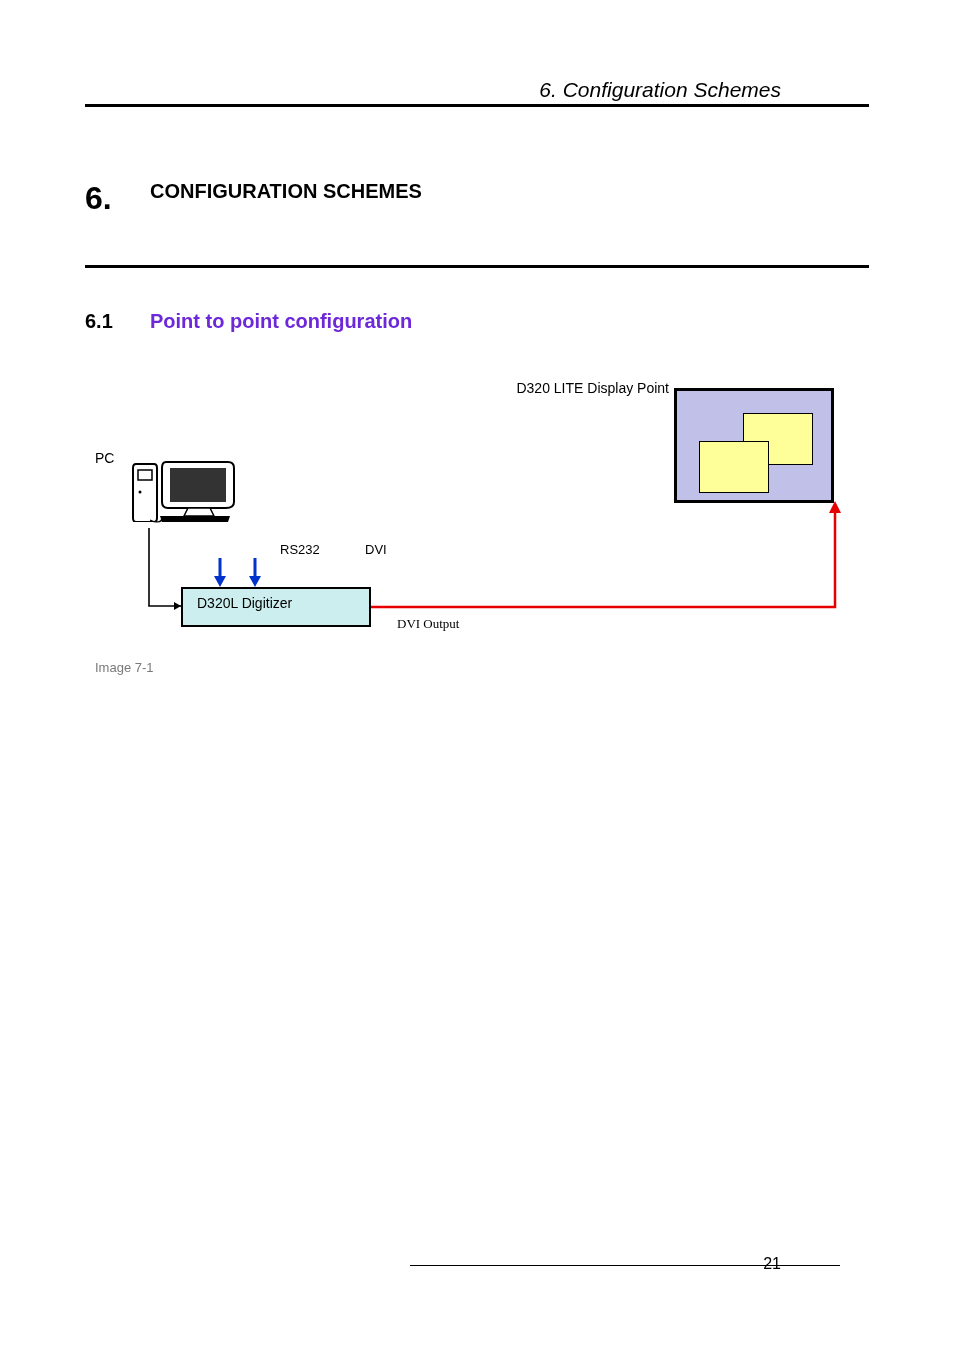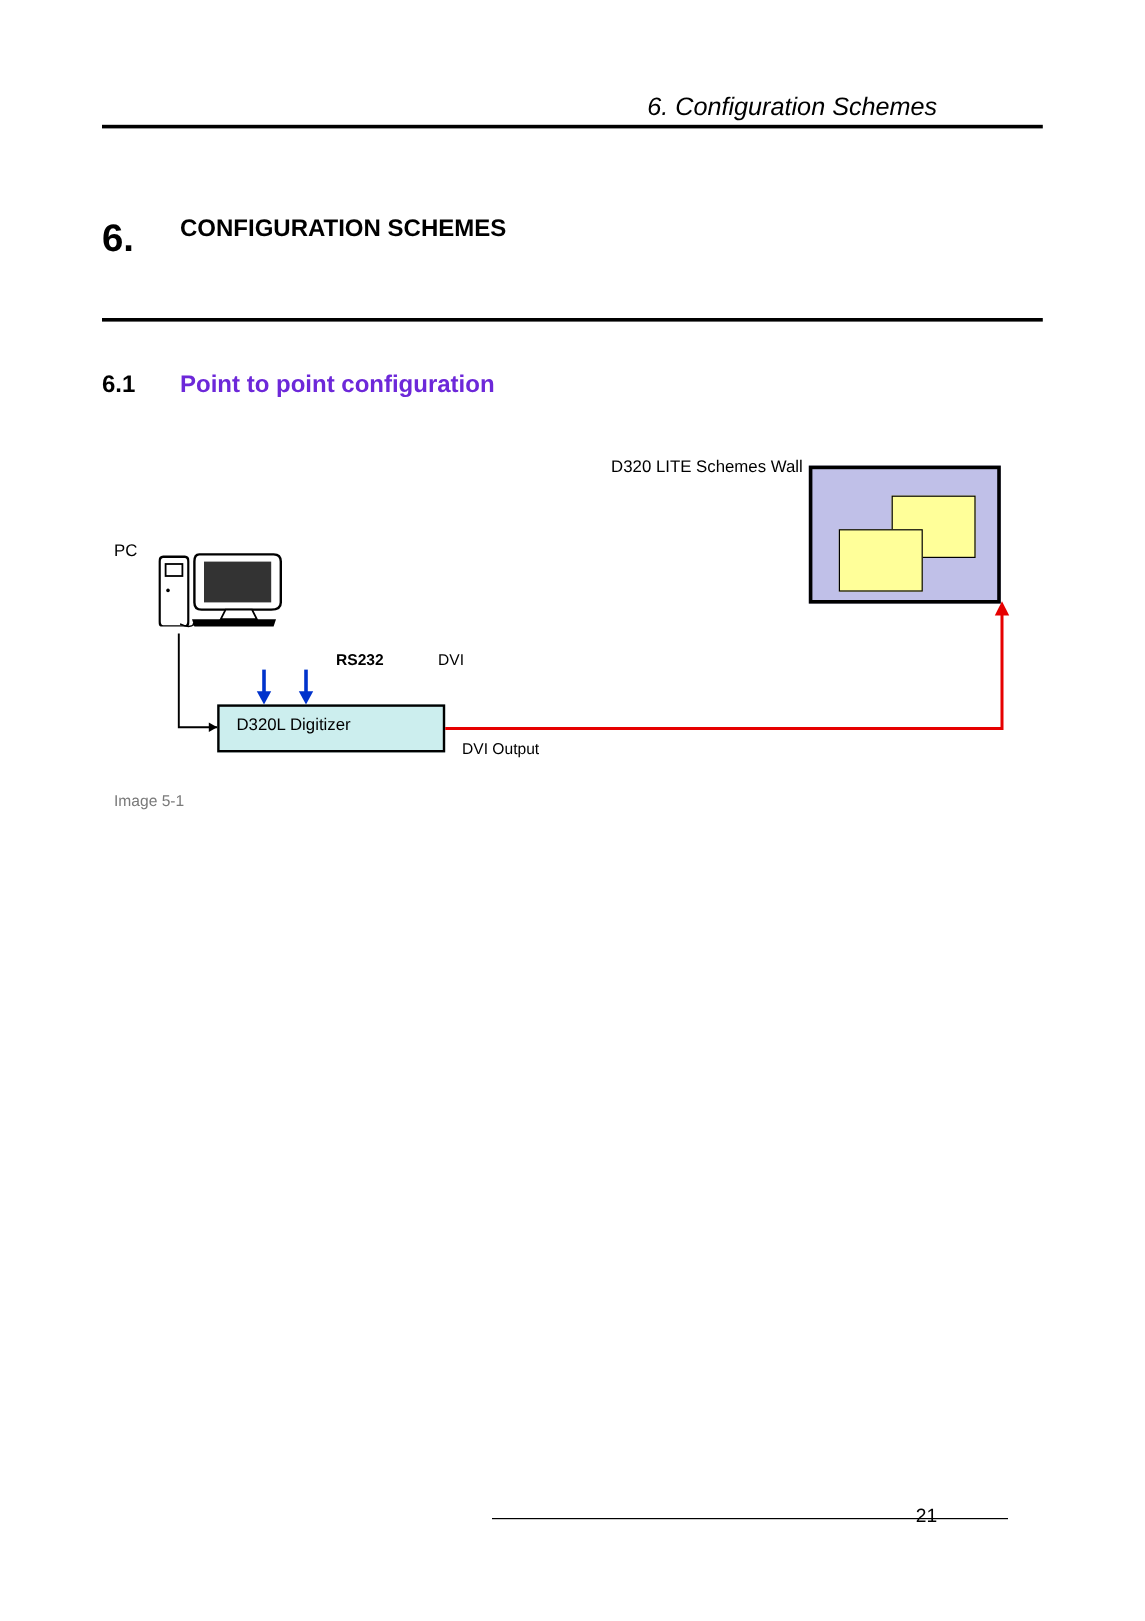--- a/index.html
+++ b/index.html
@@ -34,23 +34,23 @@
   .pc-label { position: absolute; top: 70px; left: 10px; font-size: 14px; color: #000; text-align: right; }
 
   
   .digi-box { position: absolute; top: 207px; left: 96px; width: 190px; height: 40px; background: #cceeee; border: 2px solid #000; }
   .digi-label { position: absolute; top: 215px; left: 112px; font-size: 14px; color: #000; }
 
   
   .conn-svg { position: absolute; top: 0; left: 0; width: 784px; height: 320px; }
 
   
-  .rs232-label { position: absolute; top: 162px; left: 195px; font-size: 13px; color: #000; font-weight: bold; }
+  .rs232-label { position: absolute; top: 162px; left: 195px; font-size: 13px; color: #000; }
   .dvi-label-left { position: absolute; top: 162px; left: 280px; font-size: 13px; color: #000; }
-  .dvi-out-label { position: absolute; top: 236px; left: 300px; font-size: 13px; color: #000; }
+  .dvi-out-label { position: absolute; top: 236px; left: 312px; font-size: 13px; color: #000; font-family: Liberation Serif, serif; }
 
   .img-caption { position: absolute; top: 660px; left: 95px; font-size: 13px; color: #7a7a7a; }
 
   
   .footer-text { position: absolute; bottom: 78px; left: 85px; font-size: 16px; color: #000; }
   .footer-line { position: absolute; bottom: 85px; left: 410px; width: 430px; height: 1.5px; background: #000; }
   .footer-page { position: absolute; bottom: 78px; right: 85px; font-size: 16px; color: #000; margin-top: 22px; }
 </style>
 </head>
 <body>
@@ -67,21 +67,21 @@
   <div class="section-num">6.1</div>
   <div class="section-title">Point to point configuration</div>
 
   <div class="diagram-area">
 
     <div class="wall-shadow"></div>
     <div class="display-wall">
       <div class="yellow-back"></div>
       <div class="yellow-front"></div>
     </div>
-    <div class="wall-label-text">D320 LITE Schemes Wall</div>
+    <div class="wall-label-text">D320 LITE Display Point</div>
 
     <div class="computer">
       <svg class="tower" viewBox="0 0 26 60">
         <path d="M4 2 L22 2 Q25 2 25 6 L25 56 Q25 60 22 60 L4 60 Q1 60 1 56 L1 6 Q1 2 4 2 Z" fill="#fff" stroke="#000" stroke-width="2"></path>
         <rect x="6" y="8" width="14" height="10" fill="none" stroke="#000" stroke-width="1.5"></rect>
         <circle cx="8" cy="30" r="1.5" fill="#000"></circle>
       </svg>
       <svg class="monitor-svg" viewBox="0 0 78 60">
         <path d="M6 4 Q2 4 2 10 L2 44 Q2 50 8 50 L66 50 Q74 50 74 44 L74 10 Q74 4 68 4 Z" fill="#fff" stroke="#000" stroke-width="2"></path>
         <rect x="10" y="10" width="56" height="34" fill="#333"></rect>
@@ -114,18 +114,18 @@
       <path d="M286 227 L750 227 L750 128" fill="none" stroke="#e60000" stroke-width="2.5"></path>
       <polygon points="750,121 744,133 756,133" fill="#e60000"></polygon>
     </svg>
 
     <div class="rs232-label">RS232</div>
     <div class="dvi-label-left">DVI</div>
     <div class="dvi-out-label">DVI Output</div>
 
   </div>
 
-  <div class="img-caption">Image 5-1</div>
+  <div class="img-caption">Image 7-1</div>
 
   <div class="footer-line"></div>
   <div class="footer-page">21</div>
 
 </div>
 
 </body></html>

